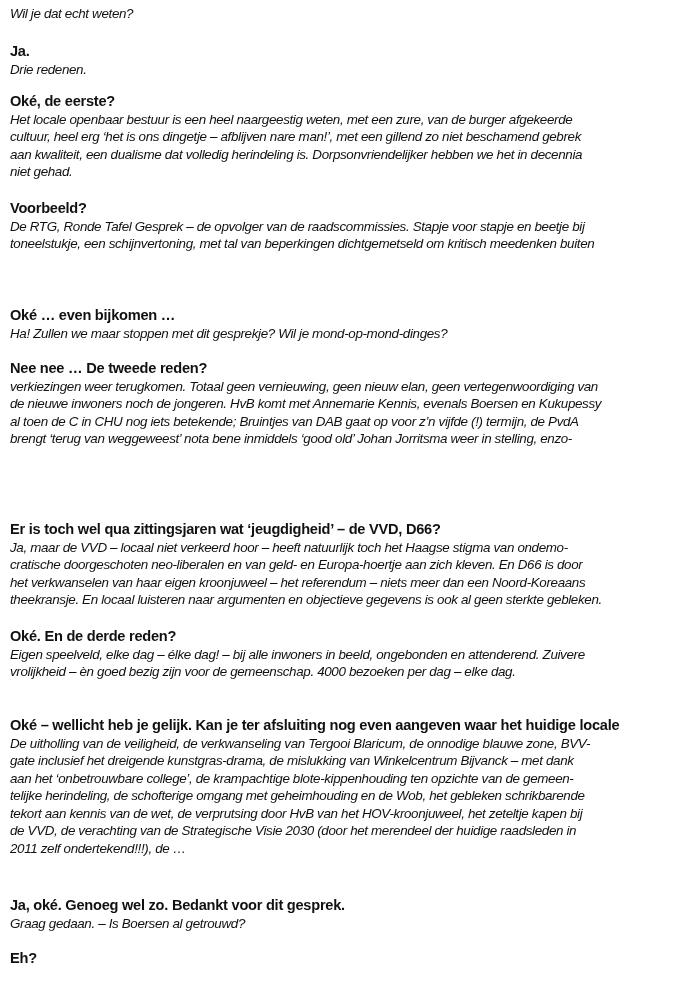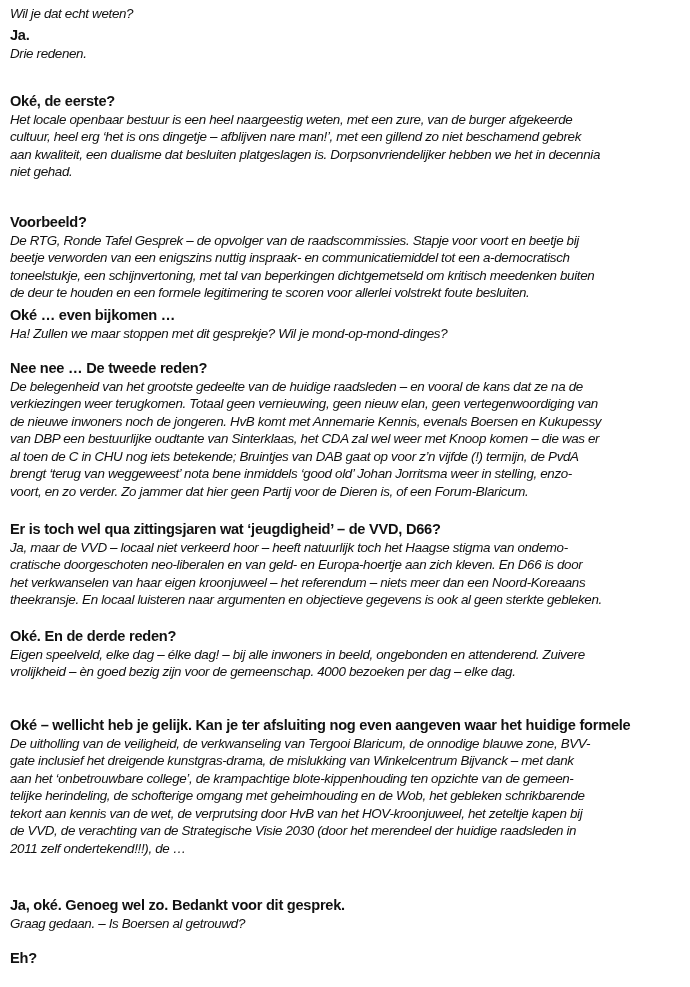--- a/index.html
+++ b/index.html
@@ -46,73 +46,68 @@
   </style>
 </head>
 <body>
 
 <div class="page">
 
   <div class="block" style="top:5px">
     <span class="a line">Wil je dat echt weten?</span>
   </div>
 
-  <div class="block" style="top:27px">
+  <div class="block" style="top:43px">
     <span class="q line">Ja.</span>
     <span class="a line">Drie redenen.</span>
   </div>
 
   <div class="block" style="top:93px">
     <span class="q line">Oké, de eerste?</span>
     <span class="a line">Het locale openbaar bestuur is een heel naargeestig weten, met een zure, van de burger afgekeerde</span>
     <span class="a line">cultuur, heel erg ‘het is ons dingetje – afblijven nare man!’, met een gillend zo niet beschamend gebrek</span>
-    <span class="a line">aan kwaliteit, een dualisme dat besluiten platgeslagen is. Dorpsonvriendelijker hebben we het in decennia</span>
+    <span class="a line">aan kwaliteit, een dualisme dat volledig herindeling is. Dorpsonvriendelijker hebben we het in decennia</span>
     <span class="a line">niet gehad.</span>
   </div>
 
-  <div class="block" style="top:214px">
+  <div class="block" style="top:200px">
     <span class="q line">Voorbeeld?</span>
-    <span class="a line">De RTG, Ronde Tafel Gesprek – de opvolger van de raadscommissies. Stapje voor voort en beetje bij</span>
-    <span class="a line">beetje verworden van een enigszins nuttig inspraak- en communicatiemiddel tot een a-democratisch</span>
+    <span class="a line">De RTG, Ronde Tafel Gesprek – de opvolger van de raadscommissies. Stapje voor stapje en beetje bij</span>
     <span class="a line">toneelstukje, een schijnvertoning, met tal van beperkingen dichtgemetseld om kritisch meedenken buiten</span>
-    <span class="a line">de deur te houden en een formele legitimering te scoren voor allerlei volstrekt foute besluiten.</span>
   </div>
 
   <div class="block" style="top:307px">
     <span class="q line">Oké … even bijkomen …</span>
     <span class="a line">Ha! Zullen we maar stoppen met dit gesprekje? Wil je mond-op-mond-dinges?</span>
   </div>
 
   <div class="block" style="top:360px">
     <span class="q line">Nee nee … De tweede reden?</span>
-    <span class="a line">De belegenheid van het grootste gedeelte van de huidige raadsleden – en vooral de kans dat ze na de</span>
     <span class="a line">verkiezingen weer terugkomen. Totaal geen vernieuwing, geen nieuw elan, geen vertegenwoordiging van</span>
     <span class="a line">de nieuwe inwoners noch de jongeren. HvB komt met Annemarie Kennis, evenals Boersen en Kukupessy</span>
-    <span class="a line">van DBP een bestuurlijke oudtante van Sinterklaas, het CDA zal wel weer met Knoop komen – die was er</span>
     <span class="a line">al toen de C in CHU nog iets betekende; Bruintjes van DAB gaat op voor z’n vijfde (!) termijn, de PvdA</span>
     <span class="a line">brengt ‘terug van weggeweest’ nota bene inmiddels ‘good old’ Johan Jorritsma weer in stelling, enzo-</span>
-    <span class="a line">voort, en zo verder. Zo jammer dat hier geen Partij voor de Dieren is, of een Forum-Blaricum.</span>
   </div>
 
   <div class="block" style="top:521px">
     <span class="q line">Er is toch wel qua zittingsjaren wat ‘jeugdigheid’ – de VVD, D66?</span>
     <span class="a line">Ja, maar de VVD – locaal niet verkeerd hoor – heeft natuurlijk toch het Haagse stigma van ondemo-</span>
     <span class="a line">cratische doorgeschoten neo-liberalen en van geld- en Europa-hoertje aan zich kleven. En D66 is door</span>
     <span class="a line">het verkwanselen van haar eigen kroonjuweel – het referendum – niets meer dan een Noord-Koreaans</span>
     <span class="a line">theekransje. En locaal luisteren naar argumenten en objectieve gegevens is ook al geen sterkte gebleken.</span>
   </div>
 
   <div class="block" style="top:628px">
     <span class="q line">Oké. En de derde reden?</span>
     <span class="a line">Eigen speelveld, elke dag – élke dag! – bij alle inwoners in beeld, ongebonden en attenderend. Zuivere</span>
     <span class="a line">vrolijkheid – èn goed bezig zijn voor de gemeenschap. 4000 bezoeken per dag – elke dag.</span>
   </div>
 
   <div class="block" style="top:717px">
-    <span class="q line">Oké – wellicht heb je gelijk. Kan je ter afsluiting nog even aangeven waar het huidige formele</span>
+    <span class="q line">Oké – wellicht heb je gelijk. Kan je ter afsluiting nog even aangeven waar het huidige locale</span>
     <span class="a line">De uitholling van de veiligheid, de verkwanseling van Tergooi Blaricum, de onnodige blauwe zone, BVV-</span>
     <span class="a line">gate inclusief het dreigende kunstgras-drama, de mislukking van Winkelcentrum Bijvanck – met dank</span>
     <span class="a line">aan het ‘onbetrouwbare college’, de krampachtige blote-kippenhouding ten opzichte van de gemeen-</span>
     <span class="a line">telijke herindeling, de schofterige omgang met geheimhouding en de Wob, het gebleken schrikbarende</span>
     <span class="a line">tekort aan kennis van de wet, de verprutsing door HvB van het HOV-kroonjuweel,  het zeteltje kapen bij</span>
     <span class="a line">de VVD, de verachting van de Strategische Visie 2030 (door het merendeel der huidige raadsleden in</span>
     <span class="a line">2011 zelf ondertekend!!!), de …</span>
   </div>
 
   <div class="block" style="top:897px">

